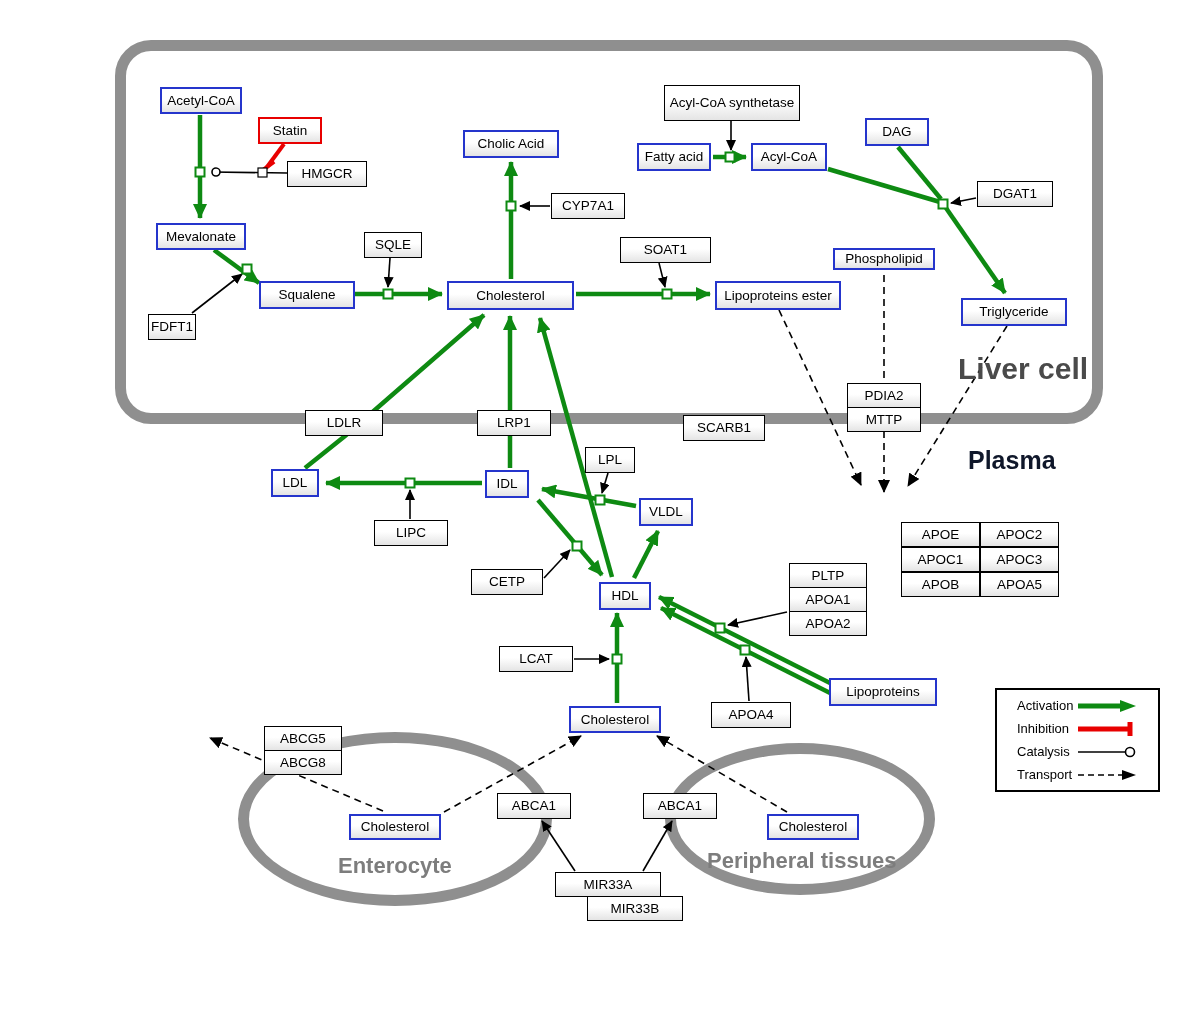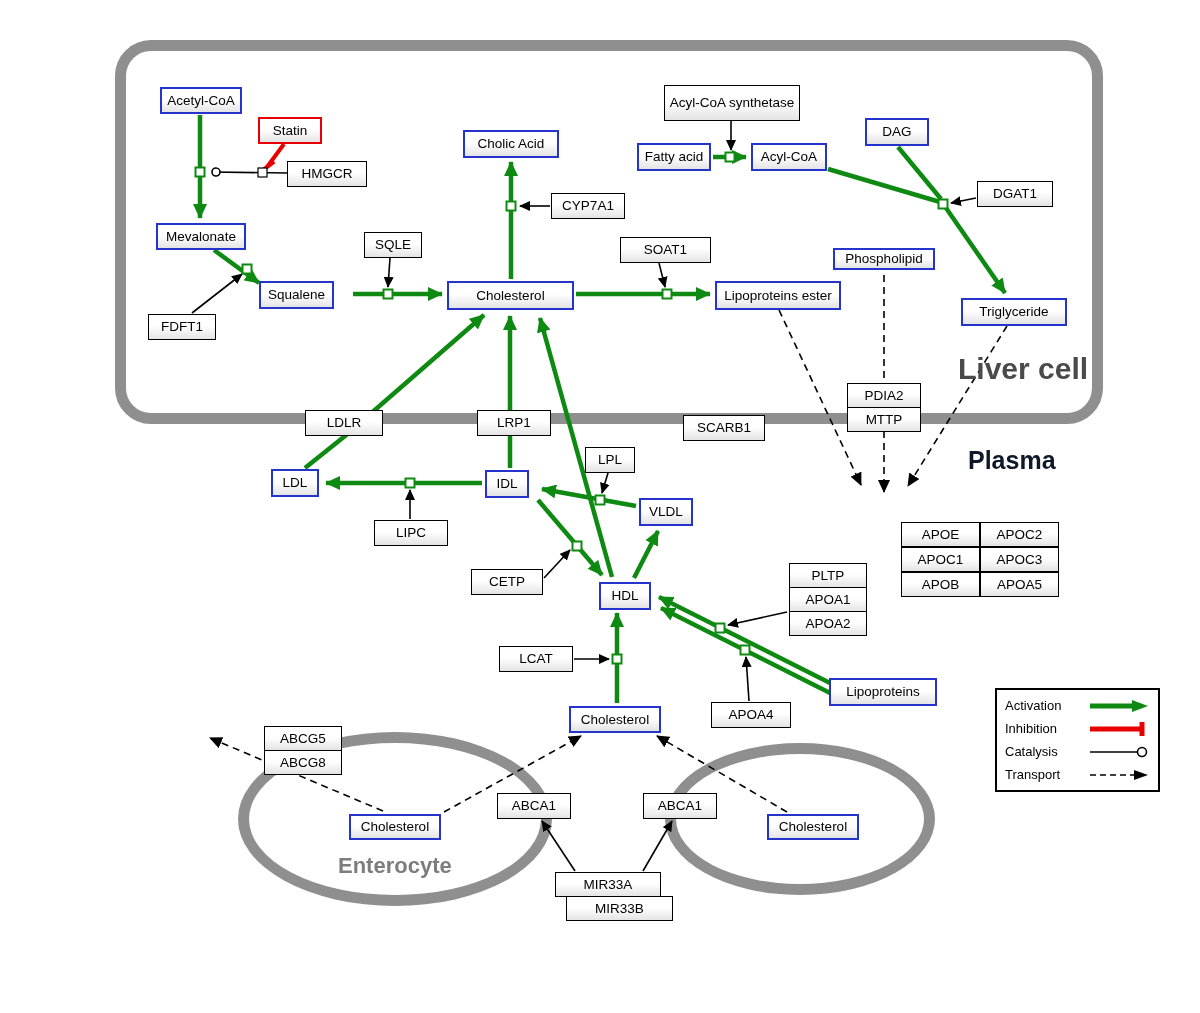--- a/index.html
+++ b/index.html
@@ -16,21 +16,21 @@
         border:1px solid #000;padding:9px 2px;}
   .nb{border:2.5px solid #2535cc;}
   .nr{border:2.5px solid #e80000;}
   .region-label{position:absolute;z-index:3;font-weight:bold;}
   #lbl-liver{left:958px;top:352px;font-size:30px;color:#4a4a4a;}
   #lbl-plasma{left:968px;top:446px;font-size:25px;color:#0f172a;}
   #lbl-enterocyte{left:338px;top:853px;font-size:22px;color:#7d7d7d;}
   #lbl-peripheral{left:707px;top:848px;font-size:22px;color:#7d7d7d;}
   #legend{position:absolute;left:995px;top:688px;width:165px;height:104px;z-index:3;
           border:2.5px solid #000;background:#fff;display:flex;flex-direction:column;justify-content:space-around;
-          padding:4px 8px;box-sizing:border-box;}
+          padding:4px 20px;box-sizing:border-box;}
   .legend-row{display:flex;align-items:center;justify-content:space-between;font-size:13px;}
   .apo-grid{position:absolute;left:901px;top:522px;width:158px;height:75px;z-index:3;
             display:grid;grid-template-columns:79px 79px;grid-template-rows:25px 25px 25px;}
   .apo-cell{box-sizing:border-box;border:1px solid #000;display:flex;align-items:center;justify-content:center;
             font-size:13.5px;background:linear-gradient(180deg,#ffffff 45%,#e4e4e4 100%);}
 </style>
 </head>
 <body>
 
 <div id="stage">
@@ -124,22 +124,22 @@
       <rect x="740.5" y="645.5" width="9" height="9"></rect>
       <rect x="612.5" y="654.5" width="9" height="9"></rect>
     </g>
     <rect x="258" y="168" width="9" height="9" fill="#fff" stroke="#000" stroke-width="1.2"></rect>
   </svg>
 
   <div class="node nb" style="left:160px;top:87px;width:82px;height:27px">Acetyl-CoA</div>
   <div class="node nr" style="left:258px;top:117px;width:64px;height:27px">Statin</div>
   <div class="node" style="left:287px;top:161px;width:80px;height:26px">HMGCR</div>
   <div class="node nb" style="left:156px;top:223px;width:90px;height:27px">Mevalonate</div>
-  <div class="node" style="left:148px;top:314px;width:68px;height:26px">FDFT1</div>
-  <div class="node nb" style="left:259px;top:281px;width:75px;height:28px">Squalene</div>
+  <div class="node" style="left:148px;top:314px;width:48px;height:26px">FDFT1</div>
+  <div class="node nb" style="left:259px;top:281px;width:96px;height:28px">Squalene</div>
   <div class="node" style="left:364px;top:232px;width:58px;height:26px">SQLE</div>
   <div class="node nb" style="left:447px;top:281px;width:127px;height:29px">Cholesterol</div>
   <div class="node nb" style="left:463px;top:130px;width:96px;height:28px">Cholic Acid</div>
   <div class="node" style="left:551px;top:193px;width:74px;height:26px">CYP7A1</div>
   <div class="node" style="left:620px;top:237px;width:91px;height:26px">SOAT1</div>
   <div class="node nb" style="left:715px;top:281px;width:126px;height:29px">Lipoproteins ester</div>
   <div class="node nb" style="left:637px;top:143px;width:74px;height:28px">Fatty acid</div>
   <div class="node" style="left:664px;top:85px;width:136px;height:36px">Acyl-CoA synthetase</div>
   <div class="node nb" style="left:751px;top:143px;width:76px;height:28px">Acyl-CoA</div>
   <div class="node nb" style="left:865px;top:118px;width:64px;height:28px">DAG</div>
@@ -177,25 +177,26 @@
     <div class="apo-cell">APOA5</div>
   </div>
 
   <div class="node" style="left:264px;top:726px;width:78px;height:25px">ABCG5</div>
   <div class="node" style="left:264px;top:750px;width:78px;height:25px">ABCG8</div>
   <div class="node nb" style="left:349px;top:814px;width:92px;height:26px">Cholesterol</div>
   <div class="node" style="left:497px;top:793px;width:74px;height:26px">ABCA1</div>
   <div class="node" style="left:643px;top:793px;width:74px;height:26px">ABCA1</div>
   <div class="node nb" style="left:767px;top:814px;width:92px;height:26px">Cholesterol</div>
   <div class="node" style="left:555px;top:872px;width:106px;height:25px">MIR33A</div>
-  <div class="node" style="left:566px;top:896px;width:107px;height:25px">MIR33B</div>
+  <div class="node" style="left:587px;top:896px;width:96px;height:25px">MIR33B</div>
 
   <div id="lbl-liver" class="region-label">Liver cell</div>
   <div id="lbl-plasma" class="region-label">Plasma</div>
   <div id="lbl-enterocyte" class="region-label">Enterocyte</div>
+  <div id="lbl-peripheral" class="region-label">Peripheral tissues</div>
 
   <div id="legend">
     <div class="legend-row">
       <span>Activation</span>
       <svg width="62" height="16">
         <line x1="2" y1="8" x2="44" y2="8" stroke="#0e8a12" stroke-width="5"></line>
         <path d="M44,2 L60,8 L44,14 Z" fill="#0e8a12"></path>
       </svg>
     </div>
     <div class="legend-row">

